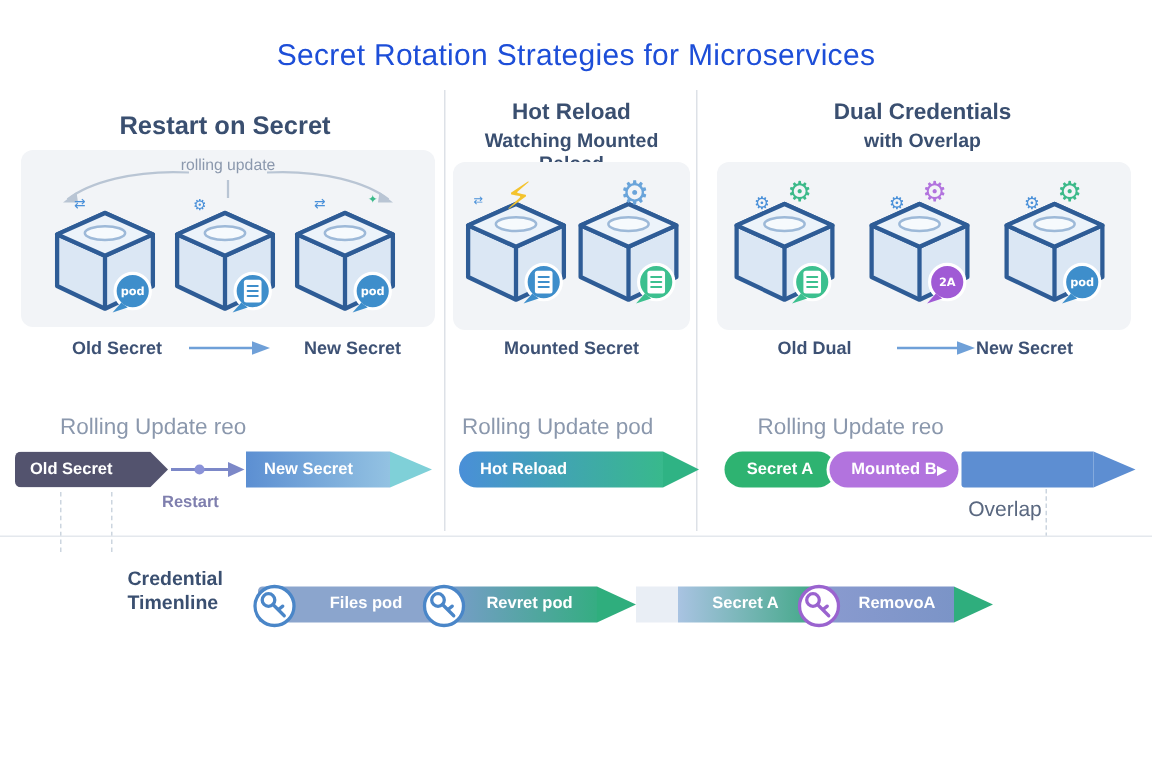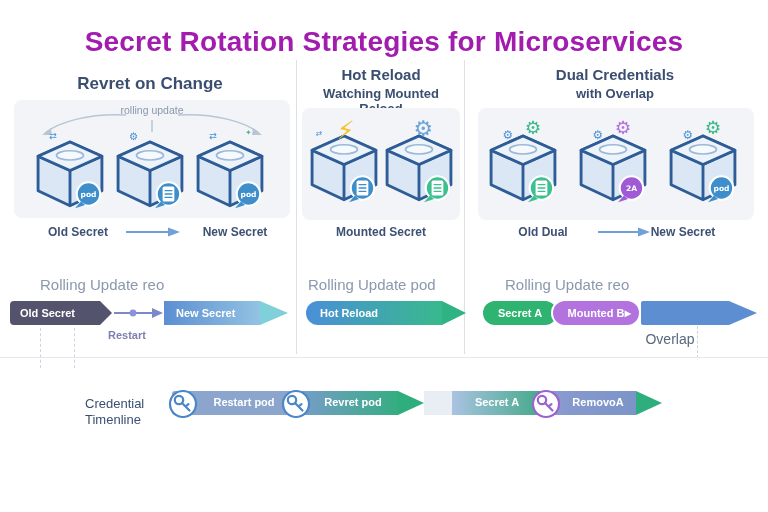--- a/index.html
+++ b/index.html
@@ -1,20 +1,20 @@
 <!DOCTYPE html>
 <html><head>
 <meta charset="utf-8">
 <style>
   html,body{margin:0;padding:0}
   body{width:768px;height:512px;position:relative;background:#fff;overflow:hidden;
        font-family:"Liberation Sans",sans-serif;color:#3c516f}
   .abs{position:absolute}
   .ctr{text-align:center}
-  .title{font-size:28px;font-weight:bold;color:#a21caf;letter-spacing:.2px}
+  .title{font-size:20px;font-weight:normal;color:#1d4ed8;letter-spacing:.2px}
   .colhdr{font-weight:bold;color:#3a4f70}
   .h17{font-size:17px}.h15{font-size:15px}.h13{font-size:13px}
   .panel{background:#f2f4f7;border-radius:8px}
   .tiny{font-size:10.5px;color:#8b98ad}
   .tl-label{font-size:15px;color:#8b98ad}
   .cap{font-size:12px;font-weight:bold;color:#3d5174}
   .bar{height:24px;display:flex;align-items:center;color:#fff;font-size:11px;font-weight:bold}
   .vdiv{width:1px;background:#dde1e7}
   .hdiv{height:1px;background:#e4e8ed}
   .dash{border-left:1px dashed #ccd5df;width:0}
@@ -49,21 +49,21 @@
       <path d="M14,14 L21.5,21.5 M17.5,17.5 l3,-2.4" stroke="currentColor" stroke-width="2.2" fill="none" stroke-linecap="round"></path>
     </g>
   </defs>
 </svg>
 
 <div class="abs ctr title" style="left:0;top:26px;width:768px">Secret Rotation Strategies for Microservices</div>
 
 <div class="abs vdiv" style="left:296px;top:60px;height:294px"></div>
 <div class="abs vdiv" style="left:464px;top:60px;height:294px"></div>
 
-<div class="abs ctr colhdr h17" style="left:12px;top:74px;width:276px">Revret on Change</div>
+<div class="abs ctr colhdr h17" style="left:12px;top:74px;width:276px">Restart on Secret</div>
 <div class="abs panel" style="left:14px;top:100px;width:276px;height:118px"></div>
 
 <svg class="abs" style="left:14px;top:102px" width="276" height="36" viewBox="0 0 276 36">
   <g stroke="#b9c5d4" stroke-width="1.5" fill="none">
     <path d="M112,13 C 75,11 45,20 31,31"></path>
     <path d="M164,13 C 201,11 231,20 245,31"></path>
     <path d="M138,18 L138,30"></path>
   </g>
   <polygon points="28,33 37,26 38,33" fill="#b9c5d4"></polygon>
   <polygon points="248,33 239,26 238,33" fill="#b9c5d4"></polygon>
@@ -196,34 +196,34 @@
   <span>Mounted B</span>
   <span style="position:absolute;right:8px;font-size:8px">▶</span>
 </div>
 <div class="abs seg" style="left:641px;top:301px;width:88px;background:#5d8ed2;border-radius:2px 0 0 2px"></div>
 <div class="abs tri" style="left:729px;top:301px;border-left:28px solid #5d8ed2"></div>
 <div class="abs ctr" style="left:625px;top:331px;width:90px;font-size:14px;color:#5a6880">Overlap</div>
 <div class="abs dash" style="left:697px;top:326px;height:32px"></div>
 
 <div class="abs hdiv" style="left:0;top:357px;width:768px"></div>
 
-<div class="abs" style="left:85px;top:396px;font-size:13px;font-weight:normal;color:#3a4f70;line-height:16px">
+<div class="abs" style="left:85px;top:378px;font-size:13px;font-weight:bold;color:#3a4f70;line-height:16px">
   <div>Credential</div>
   <div>Timenline</div>
 </div>
 
 <div class="abs seg" style="left:172px;top:391px;width:118px;background:#8ba5cd;border-radius:3px 0 0 3px"></div>
 <div class="abs seg" style="left:290px;top:391px;width:108px;background:linear-gradient(90deg,#7e9bd0,#35ad82)"></div>
 <div class="abs tri" style="left:398px;top:391px;border-left:26px solid #2fae7d"></div>
 <div class="abs seg" style="left:424px;top:391px;width:28px;background:#e9eef5"></div>
 <div class="abs seg" style="left:452px;top:391px;width:88px;background:linear-gradient(90deg,#a9c3e2,#46a98b)"></div>
 <div class="abs seg" style="left:540px;top:391px;width:96px;background:linear-gradient(90deg,#8b9bd0,#7b94c7)"></div>
 <div class="abs tri" style="left:636px;top:391px;border-left:26px solid #2fae7d"></div>
 
-<div class="abs segtxt" style="left:200px;top:396px;width:88px">Restart pod</div>
+<div class="abs segtxt" style="left:200px;top:396px;width:88px">Files pod</div>
 <div class="abs segtxt" style="left:310px;top:396px;width:86px">Revret pod</div>
 <div class="abs segtxt" style="left:455px;top:396px;width:84px">Secret A</div>
 <div class="abs segtxt" style="left:560px;top:396px;width:76px">RemovoA</div>
 
 <svg class="abs" style="left:168px;top:389px;color:#4a86c8;z-index:6" width="30" height="30" viewBox="0 0 30 30">
     <use href="#key"></use>
   </svg>
 <svg class="abs" style="left:281px;top:389px;color:#4a86c8;z-index:6" width="30" height="30" viewBox="0 0 30 30">
     <use href="#key"></use>
   </svg>

